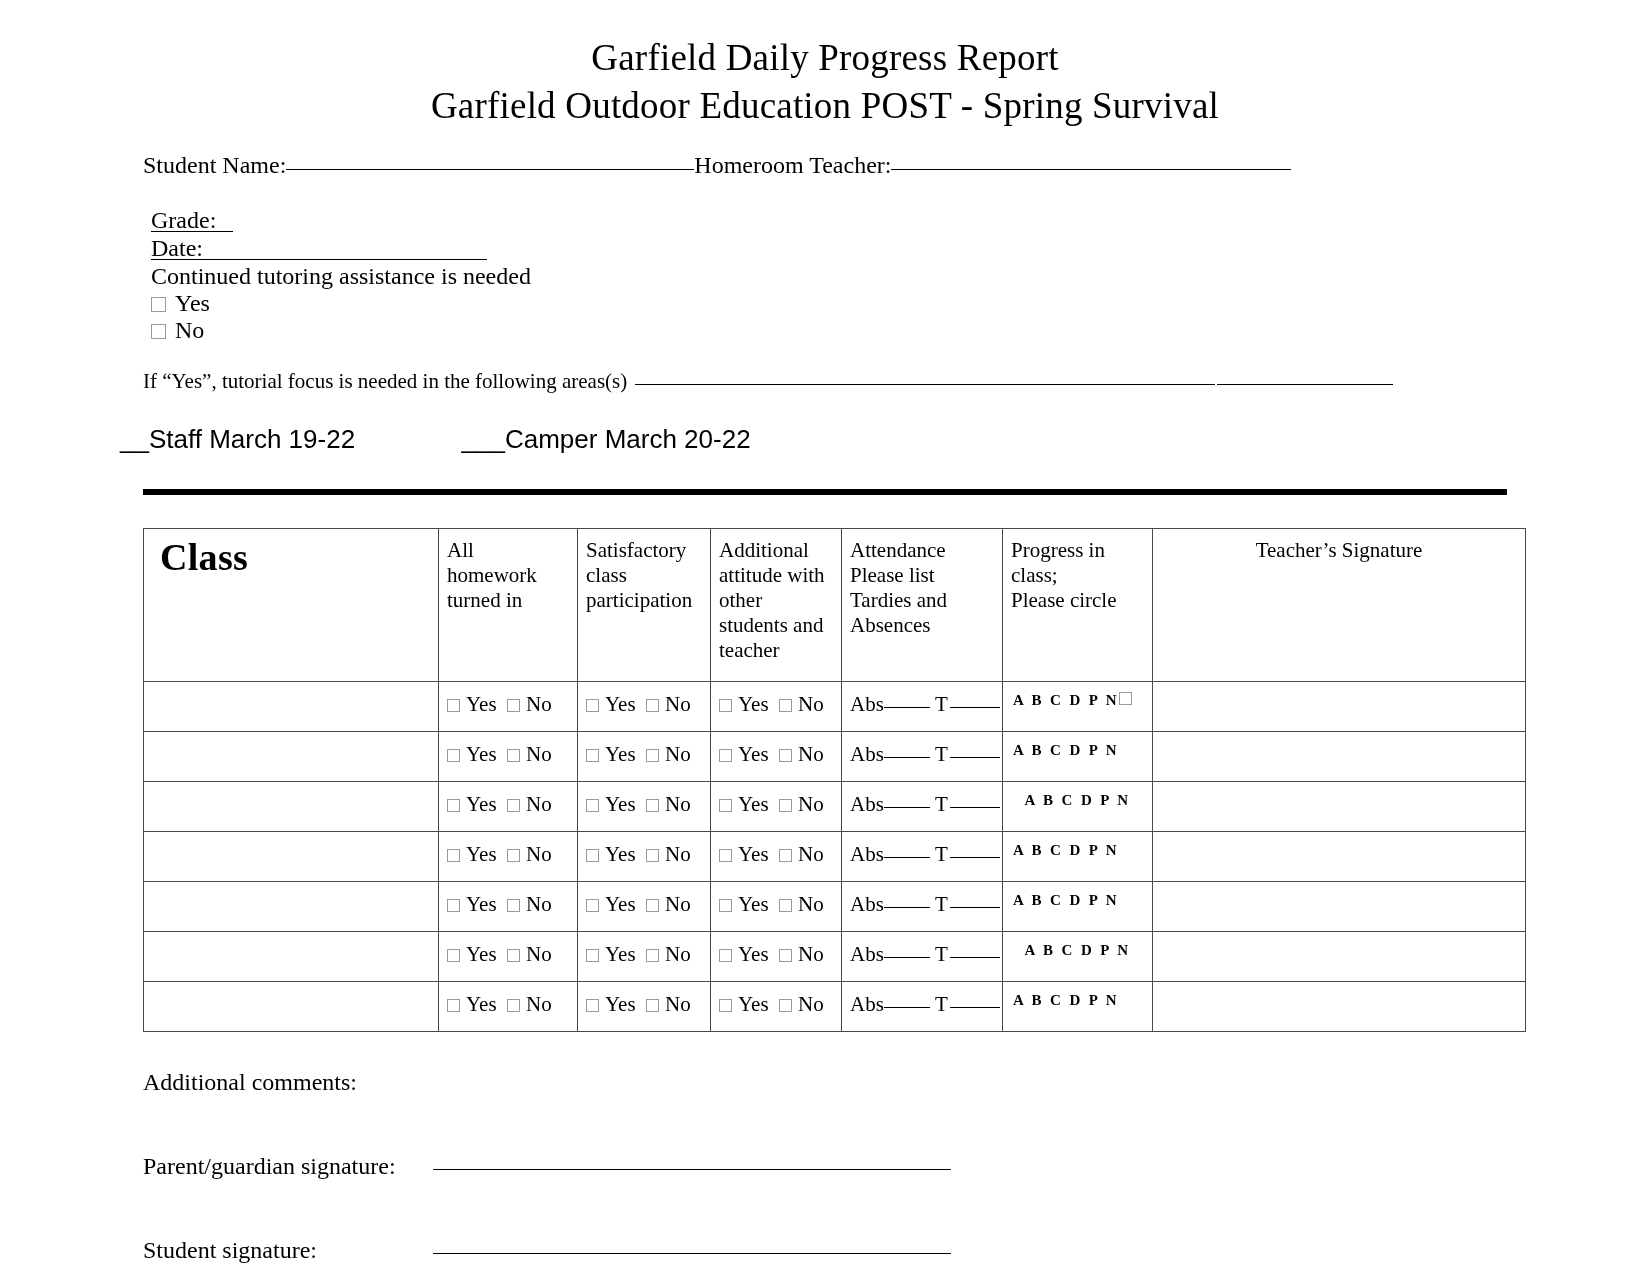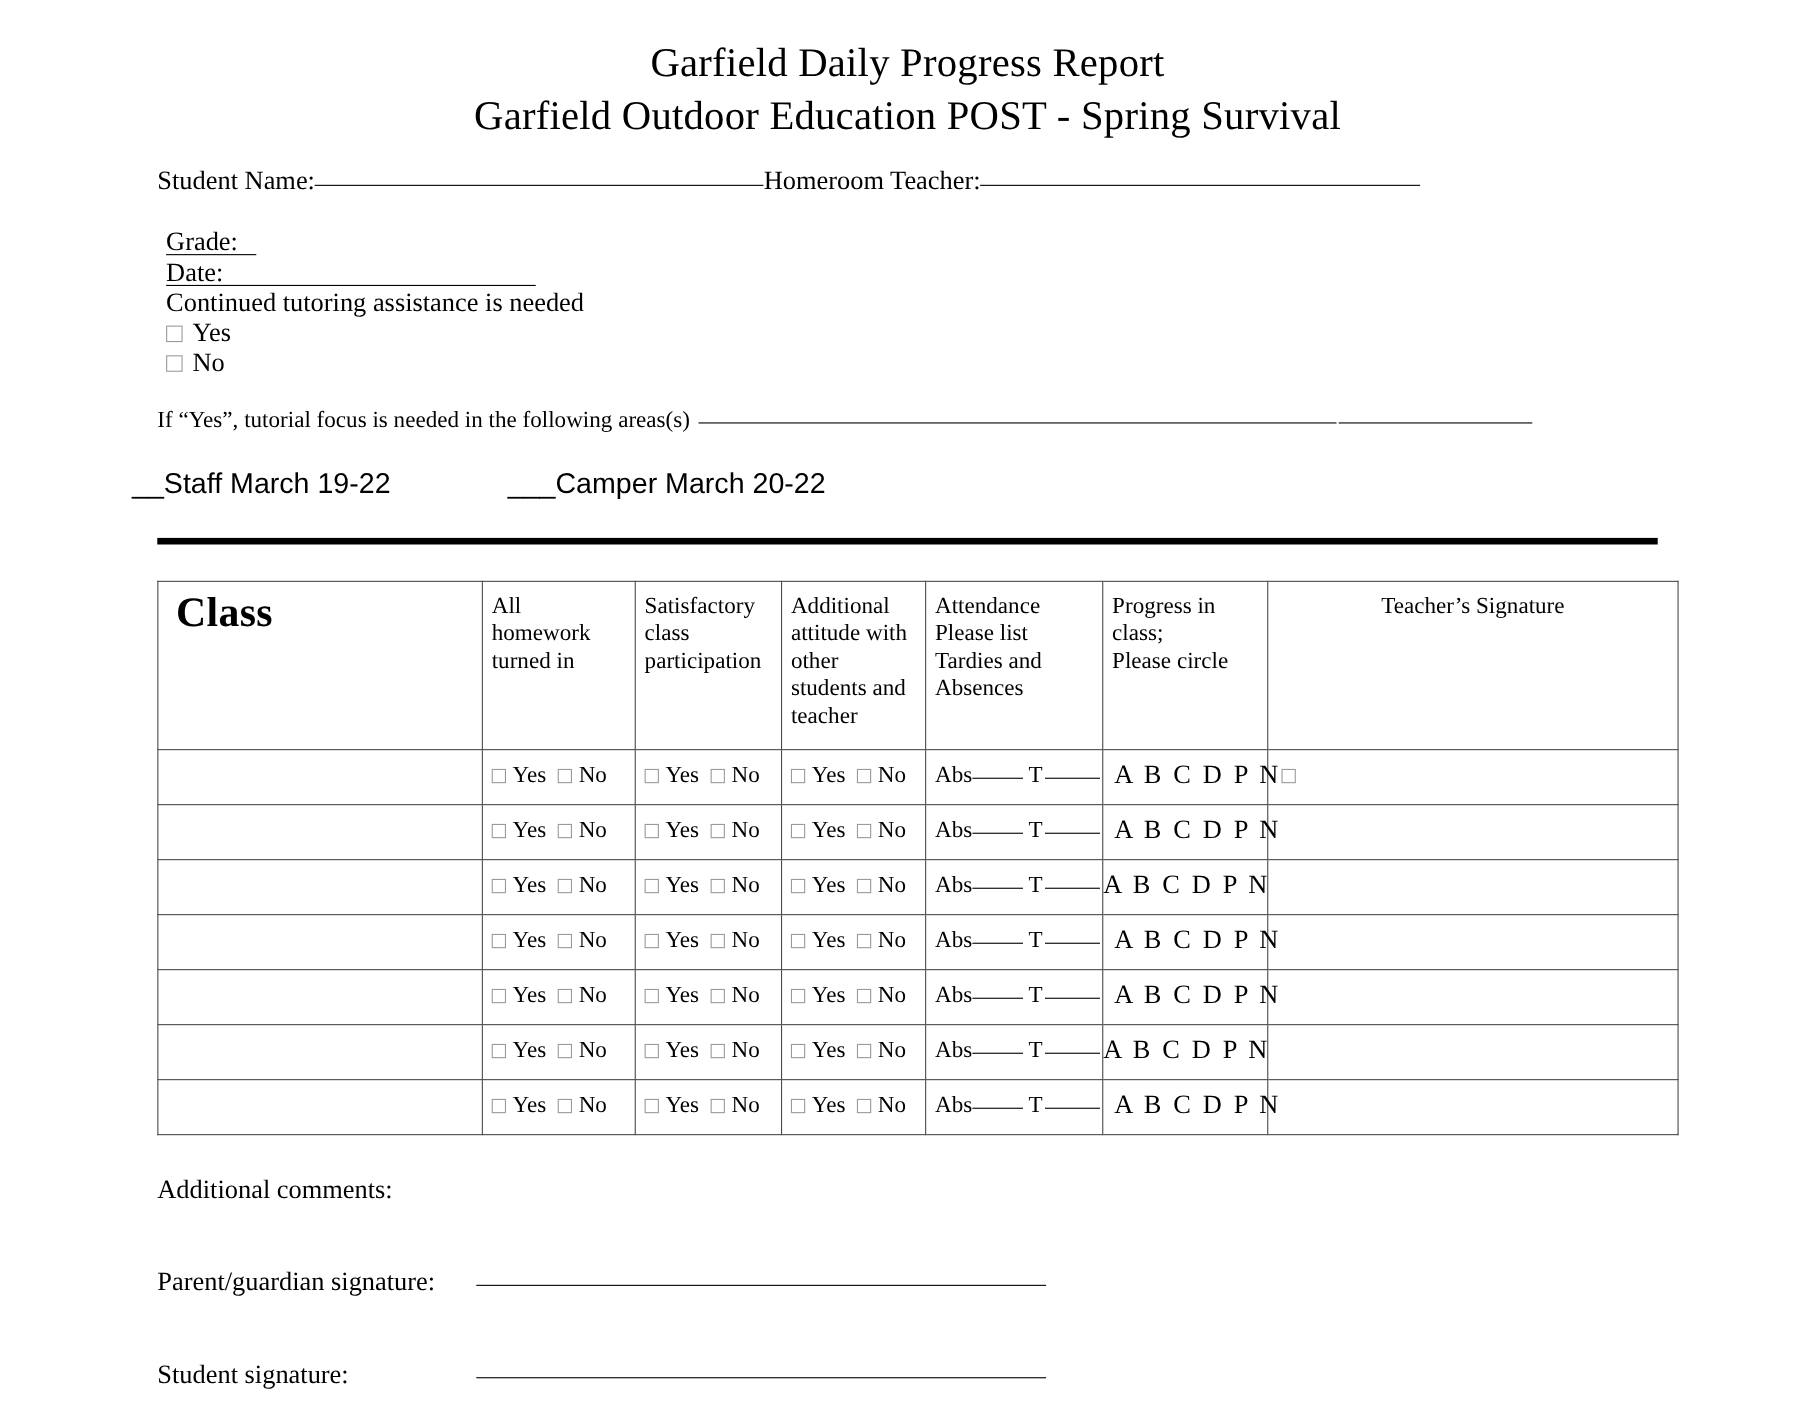--- a/index.html
+++ b/index.html
@@ -178,24 +178,25 @@
   }
   .abs-blank2 {
     display: inline-block;
     width: 50px;
     border-bottom: 1.5px solid #000;
     position: relative;
     top: -3px;
     margin-left: 2px;
   }
   .cell-prog {
-    font-size: 24px;
+    font-size: 15px;
     white-space: nowrap;
     padding: 10px 0 0 10px;
     letter-spacing: 2.4px;
+    font-weight: bold;
   }
   .cell-prog.center { text-align: center; padding-left: 0; }
   .prog-box {
     display:inline-block;
     width: 11px;
     height: 11px;
     border: 1.2px solid #9a9a9a;
     vertical-align: 0px;
   }
 

